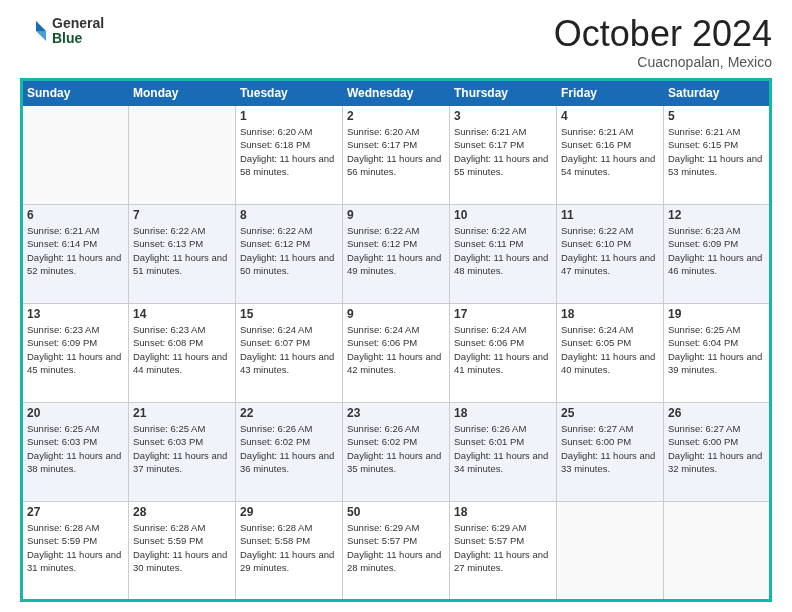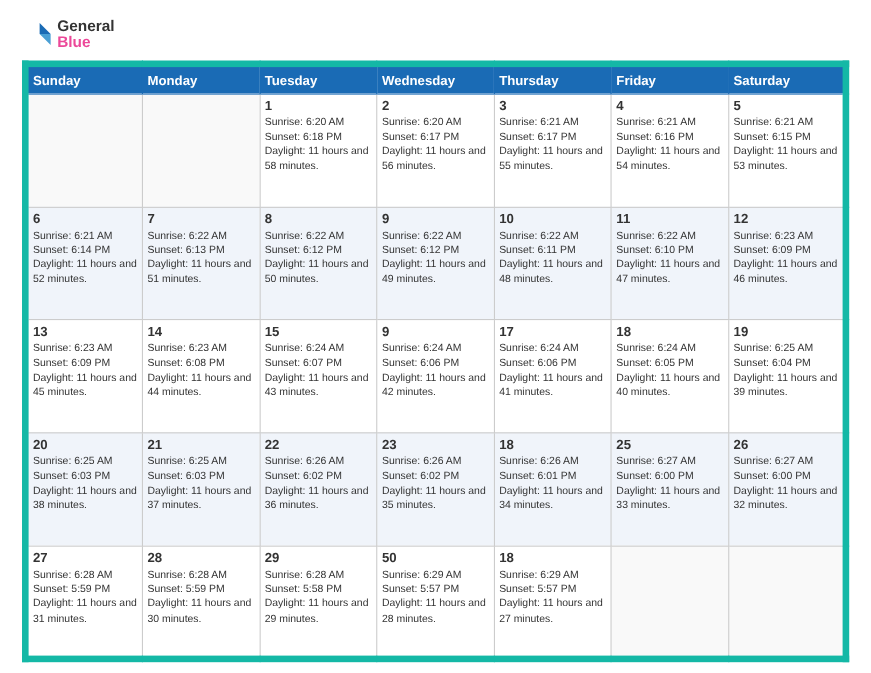--- a/index.html
+++ b/index.html
@@ -27,42 +27,42 @@
       display: flex;
       align-items: center;
       gap: 4px;
     }
     .logo-text {
       font-size: 14px;
       font-weight: bold;
       line-height: 1.1;
     }
     .logo-general { color: #333; }
-    .logo-blue { color: #ec4899; }
+    .logo-blue { color: #14532d; }
     .logo-icon {
       width: 28px;
       height: 28px;
     }
     .title-block {
       text-align: right;
     }
     .month-title {
       font-size: 36px;
       font-weight: normal;
       color: #222;
       line-height: 1;
     }
     .location {
       font-size: 14px;
       color: #555;
       margin-top: 2px;
     }
     .calendar {
       flex: 1;
-      border: 6px solid #14b8a6;
+      border: 3px solid #14b8a6;
       border-collapse: collapse;
       width: 100%;
       table-layout: fixed;
     }
     .calendar thead tr th {
       background-color: #1a6bb5;
       color: #fff;
       font-size: 12px;
       font-weight: bold;
       padding: 5px 4px;
@@ -105,20 +105,24 @@
     <div class="logo">
       <svg class="logo-icon" viewBox="0 0 28 28">
         <polygon points="16,4 26,14 16,14" fill="#1a6bb5"></polygon>
         <polygon points="16,14 26,14 26,24" fill="#4a9fd4"></polygon>
       </svg>
       <div>
         <div class="logo-text"><span class="logo-general">General</span></div>
         <div class="logo-text"><span class="logo-blue">Blue</span></div>
       </div>
     </div>
+    <div class="title-block">
+      <div class="month-title">October 2024</div>
+      <div class="location">Cuacnopalan, Mexico</div>
+    </div>
   </div>
 
   <table class="calendar">
     <thead>
       <tr>
       <th>Sunday</th>
           <th>Monday</th>
           <th>Tuesday</th>
           <th>Wednesday</th>
           <th>Thursday</th>

